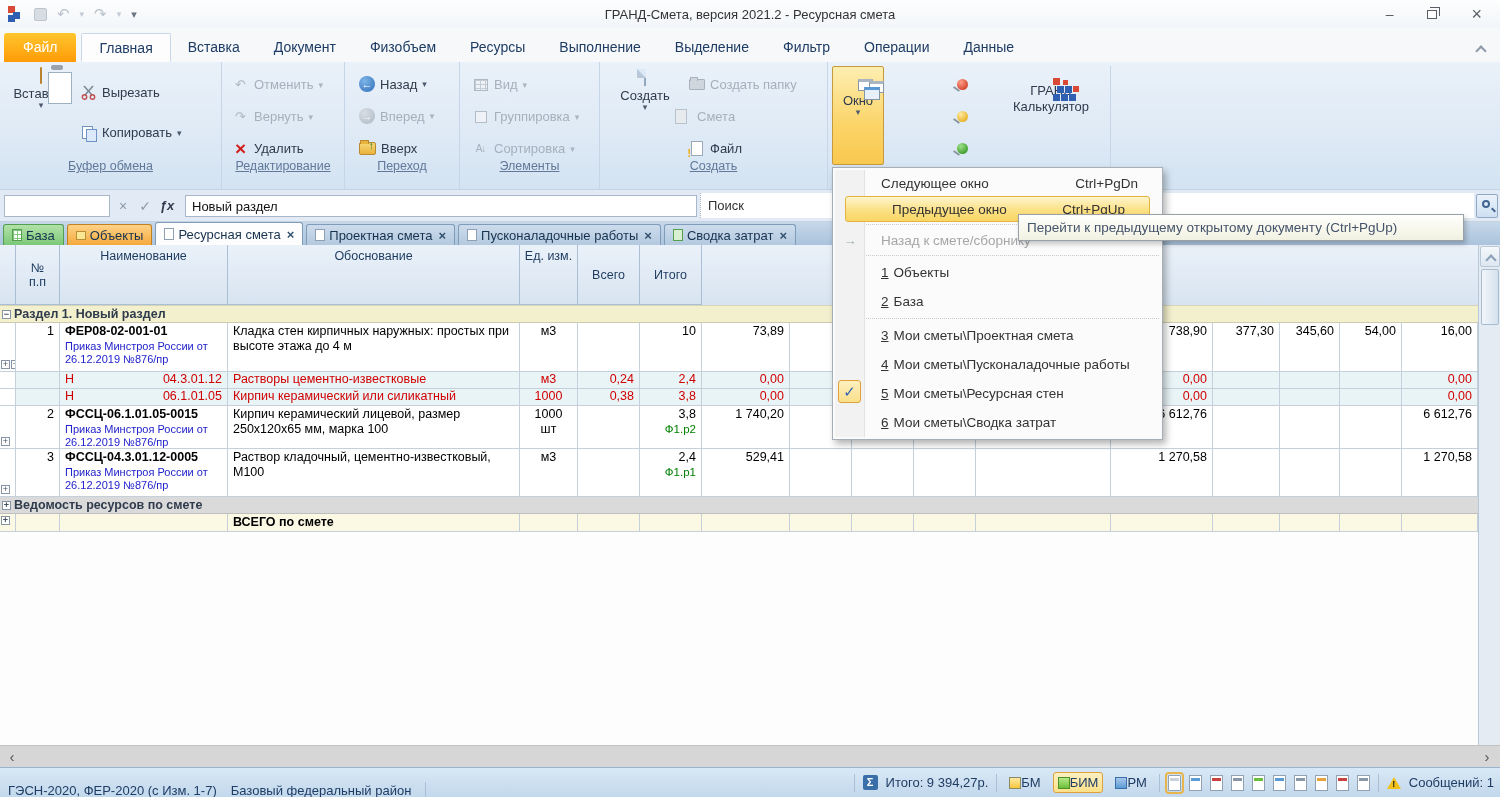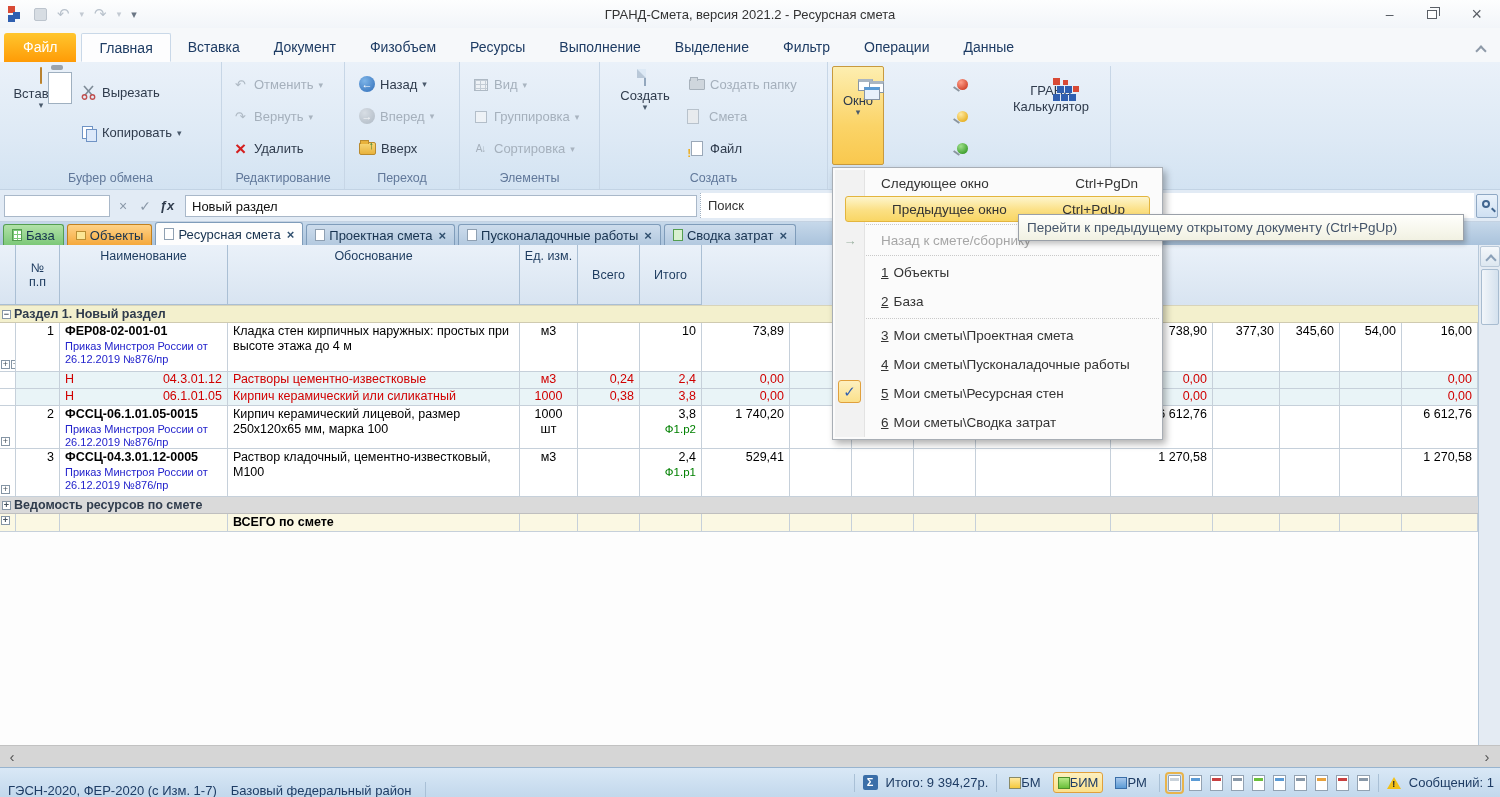--- a/index.html
+++ b/index.html
@@ -31,21 +31,21 @@
   .rtab { font-size:14px; color:#1e3c64; padding:0 17px; line-height:29px; height:29px; }
   .rtab.file { background:linear-gradient(#ffc62e,#ff9b06); color:#fff; border-radius:3px 3px 0 0; padding:0 19px; margin-right:5px; }
   .rtab.active { background:#fdfdfe; border:1px solid #c9d8e8; border-bottom:1px solid #fdfdfe; border-radius:2px 2px 0 0; }
   .ribbon-collapse { position:absolute; right:12px; bottom:6px; width:14px; height:14px; }
   .ribbon-collapse::before { content:""; position:absolute; left:3px; top:5px; width:6px; height:6px; border-left:2px solid #8e9aa8; border-top:2px solid #8e9aa8; transform:rotate(45deg); }
 
   
   .ribbon { position:absolute; left:0; top:62px; width:1500px; height:128px;
     background:linear-gradient(#eaf1f9,#dde9f5 62%,#d3e3f2); border-bottom:1px solid #c2d3e4; }
   .rgroup { position:absolute; top:0; height:127px; border-right:1px solid #c7d6e6; }
-  .glabel { position:absolute; left:0; right:0; bottom:4px; text-align:center; font-size:12.5px; color:#61789a; }
+  .glabel { position:absolute; left:0; right:0; bottom:16px; text-align:center; font-size:12.5px; color:#61789a;text-decoration:underline; }
   .bigbtn { position:absolute; width:58px; text-align:center; font-size:13px; color:#2f3b4c; }
   .bigbtn .cap { margin-top:3px; }
   .caret { font-size:9px; color:#4a5a6c; line-height:8px; }
   .caret.dis { color:#a9b4c0; }
   .rowbtn { position:absolute; display:flex; align-items:center; gap:5px; font-size:13px; color:#2f3b4c; white-space:nowrap; }
   .rowbtn.dis { color:#a5b0bc; }
   .ic16 { width:17px; height:17px; display:inline-flex; align-items:center; justify-content:center; flex:none; }
 
   
   .clipboard { width:34px; height:40px; margin:0 auto; position:relative; background:#e8b04e; border:1px solid #b9822f; border-radius:3px; }
@@ -338,21 +338,21 @@
         <span class="newdoc"></span>
         <div class="cap">Создать</div>
         <div class="caret">▾</div>
       </div>
       <div class="rowbtn dis" style="left:88px;top:14px;">
         <span class="ic16">
             <span class="folderic"></span>
           </span>
         <span>Создать папку</span>
       </div>
-      <div class="rowbtn dis" style="left:84px;top:46px;gap:8px;">
+      <div class="rowbtn dis" style="left:72px;top:46px;gap:8px;">
         <span class="ic16">
             <span class="docic dis"></span>
           </span>
         <span>Смета</span>
       </div>
       <div class="rowbtn" style="left:88px;top:78px;">
         <span class="ic16">
             <span class="docic">
               <span class="star">!</span>
             </span>

